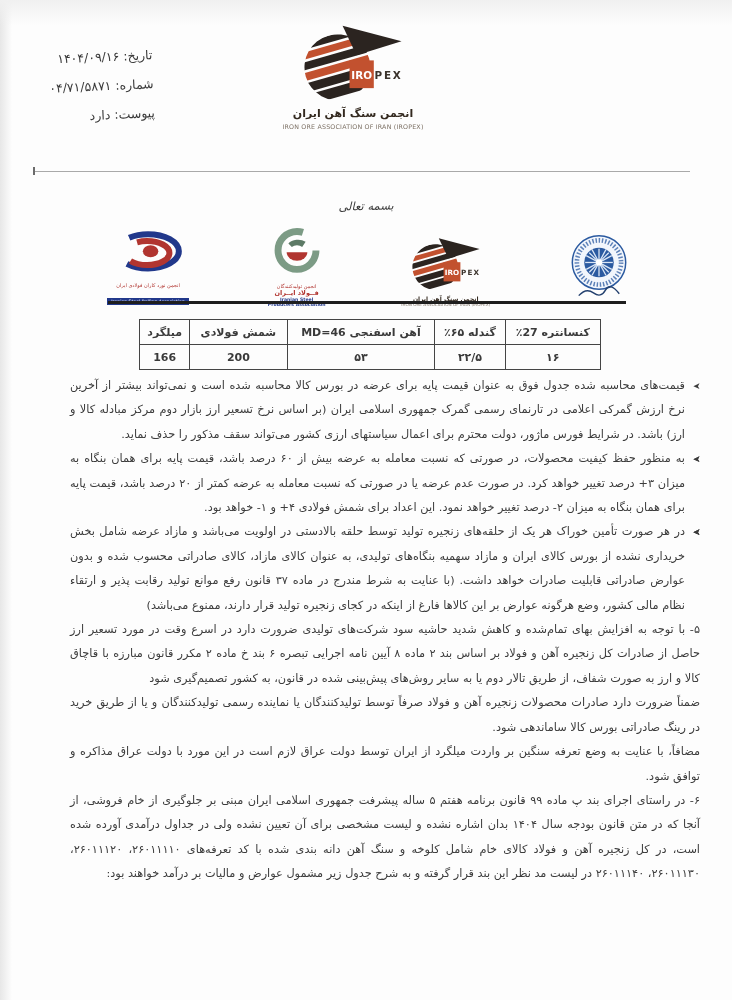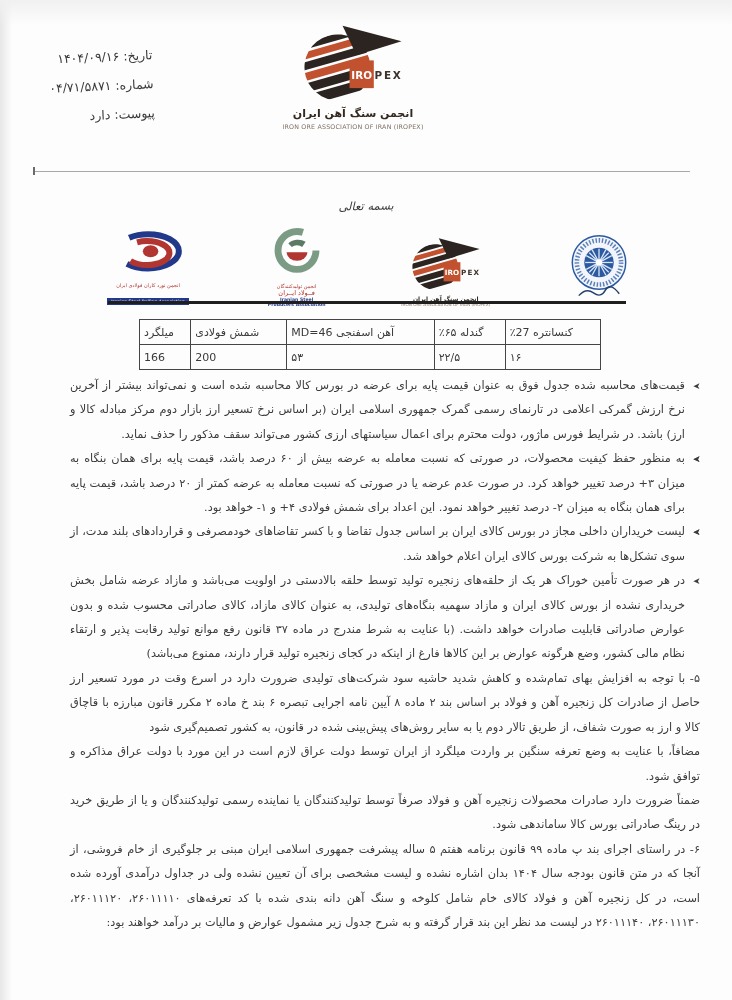--- a/index.html
+++ b/index.html
@@ -31,32 +31,32 @@
   .bismillah{position:absolute;top:199px;left:0;width:732px;text-align:center;
     font-size:11.5px;font-style:italic;color:#3c3c3c;transform:rotate(-1deg);}
 
   
   .logos-row{position:absolute;top:228px;left:104px;width:528px;display:flex;
     justify-content:space-between;align-items:flex-end;}
   .logo-box{text-align:center;}
   .cap-red{font-size:5px;color:#b13530;direction:rtl;white-space:nowrap;margin-top:1px;}
   .cap-band{display:inline-block;font-size:4.6px;color:#fff;background:#21388b;
     padding:1px 4px;margin-top:1px;white-space:nowrap;}
-  .cap-red-bold{font-size:6.5px;font-weight:normal;color:#b13530;direction:rtl;white-space:nowrap;}
+  .cap-red-bold{font-size:6.5px;font-weight:bold;color:#b13530;direction:rtl;white-space:nowrap;}
   .cap-navy{font-size:4.6px;font-weight:bold;color:#21388b;white-space:nowrap;}
   .cap-dark{font-size:6px;font-weight:bold;color:#33291f;direction:rtl;white-space:nowrap;}
   .cap-gray{font-size:4.2px;color:#7b6f63;white-space:nowrap;}
 
   .rule-thick{position:absolute;top:301px;left:108px;width:518px;height:3px;background:#1e1e1e;}
 
   
   .price-table{position:absolute;top:319px;left:139px;width:462px;direction:rtl;
     border-collapse:collapse;font-size:11px;color:#3a3a3a;}
   .price-table th,.price-table td{border:1.4px solid #454545;height:24px;
-    text-align:left;font-weight:normal;padding:0 4px;white-space:nowrap;}
+    text-align:center;font-weight:bold;padding:0 4px;white-space:nowrap;}
 
   
   .body-text{position:absolute;top:374px;left:70px;width:630px;direction:rtl;
     text-align:justify;font-size:11.3px;line-height:24.4px;color:#3c3c3c;}
   .para{margin:0;position:relative;}
   .para.bullet{padding-right:15px;}
   .para.bullet .arrow{position:absolute;right:-1px;top:0;font-size:9px;
     display:inline-block;transform:scaleX(-1);color:#3c3c3c;}
 </style>
 </head>
@@ -210,31 +210,30 @@
   </div>
   <div class="para bullet">
     <span class="arrow">➤</span>
     <span>به منظور حفظ کیفیت محصولات، در صورتی که نسبت معامله به عرضه بیش از ۶۰ درصد باشد، قیمت پایه برای همان بنگاه به میزان ۳+ درصد تغییر خواهد کرد. در صورت عدم عرضه یا در صورتی که نسبت معامله به عرضه کمتر از ۲۰ درصد باشد، قیمت پایه برای همان بنگاه به میزان ۲- درصد تغییر خواهد نمود. این اعداد برای شمش فولادی ۴+ و ۱- خواهد بود.</span>
   </div>
   <div class="para bullet">
     <span class="arrow">➤</span>
   </div>
   <div class="para bullet">
     <span class="arrow">➤</span>
-    <span>لیست خریداران داخلی مجاز در بورس کالای ایران بر اساس جدول تقاضا و با کسر تقاضاهای خودمصرفی و قراردادهای بلند مدت، از سوی تشکل‌ها به شرکت بورس کالای ایران اعلام خواهد شد.</span>
   </div>
   <div class="para bullet">
     <span class="arrow">➤</span>
     <span>در هر صورت تأمین خوراک هر یک از حلقه‌های زنجیره تولید توسط حلقه بالادستی در اولویت می‌باشد و مازاد عرضه شامل بخش خریداری نشده از بورس کالای ایران و مازاد سهمیه بنگاه‌های تولیدی، به عنوان کالای مازاد، کالای صادراتی محسوب شده و بدون عوارض صادراتی قابلیت صادرات خواهد داشت. (با عنایت به شرط مندرج در ماده ۳۷ قانون رفع موانع تولید رقابت پذیر و ارتقاء نظام مالی کشور، وضع هرگونه عوارض بر این کالاها فارغ از اینکه در کجای زنجیره تولید قرار دارند، ممنوع می‌باشد)</span>
   </div>
   <div class="para">
     <span>۵- با توجه به افزایش بهای تمام‌شده و کاهش شدید حاشیه سود شرکت‌های تولیدی ضرورت دارد در اسرع وقت در مورد تسعیر ارز حاصل از صادرات کل زنجیره آهن و فولاد بر اساس بند ۲ ماده ۸ آیین نامه اجرایی تبصره ۶ بند خ ماده ۲ مکرر قانون مبارزه با قاچاق کالا و ارز به صورت شفاف، از طریق تالار دوم یا به سایر روش‌های پیش‌بینی شده در قانون، به کشور تصمیم‌گیری شود</span>
   </div>
   <div class="para">
+    <span>ضمناً ضرورت دارد صادرات محصولات زنجیره آهن و فولاد صرفاً توسط تولیدکنندگان یا نماینده رسمی تولیدکنندگان و یا از طریق خرید در رینگ صادراتی بورس کالا ساماندهی شود.</span>
+  </div>
+  <div class="para">
     <span>مضافاً، با عنایت به وضع تعرفه سنگین بر واردت میلگرد از ایران توسط دولت عراق لازم است در این مورد با دولت عراق مذاکره و توافق شود.</span>
   </div>
   <div class="para">
-    <span>ضمناً ضرورت دارد صادرات محصولات زنجیره آهن و فولاد صرفاً توسط تولیدکنندگان یا نماینده رسمی تولیدکنندگان و یا از طریق خرید در رینگ صادراتی بورس کالا ساماندهی شود.</span>
-  </div>
-  <div class="para">
     <span>۶- در راستای اجرای بند پ ماده ۹۹ قانون برنامه هفتم ۵ ساله پیشرفت جمهوری اسلامی ایران مبنی بر جلوگیری از خام فروشی، از آنجا که در متن قانون بودجه سال ۱۴۰۴ بدان اشاره نشده و لیست مشخصی برای آن تعیین نشده ولی در جداول درآمدی آورده شده است، در کل زنجیره آهن و فولاد کالای خام شامل کلوخه و سنگ آهن دانه بندی شده با کد تعرفه‌های ۲۶۰۱۱۱۱۰، ۲۶۰۱۱۱۲۰، ۲۶۰۱۱۱۳۰، ۲۶۰۱۱۱۴۰ در لیست مد نظر این بند قرار گرفته و به شرح جدول زیر مشمول عوارض و مالیات بر درآمد خواهند بود:</span>
   </div>
 </div>
 
 </body></html>

